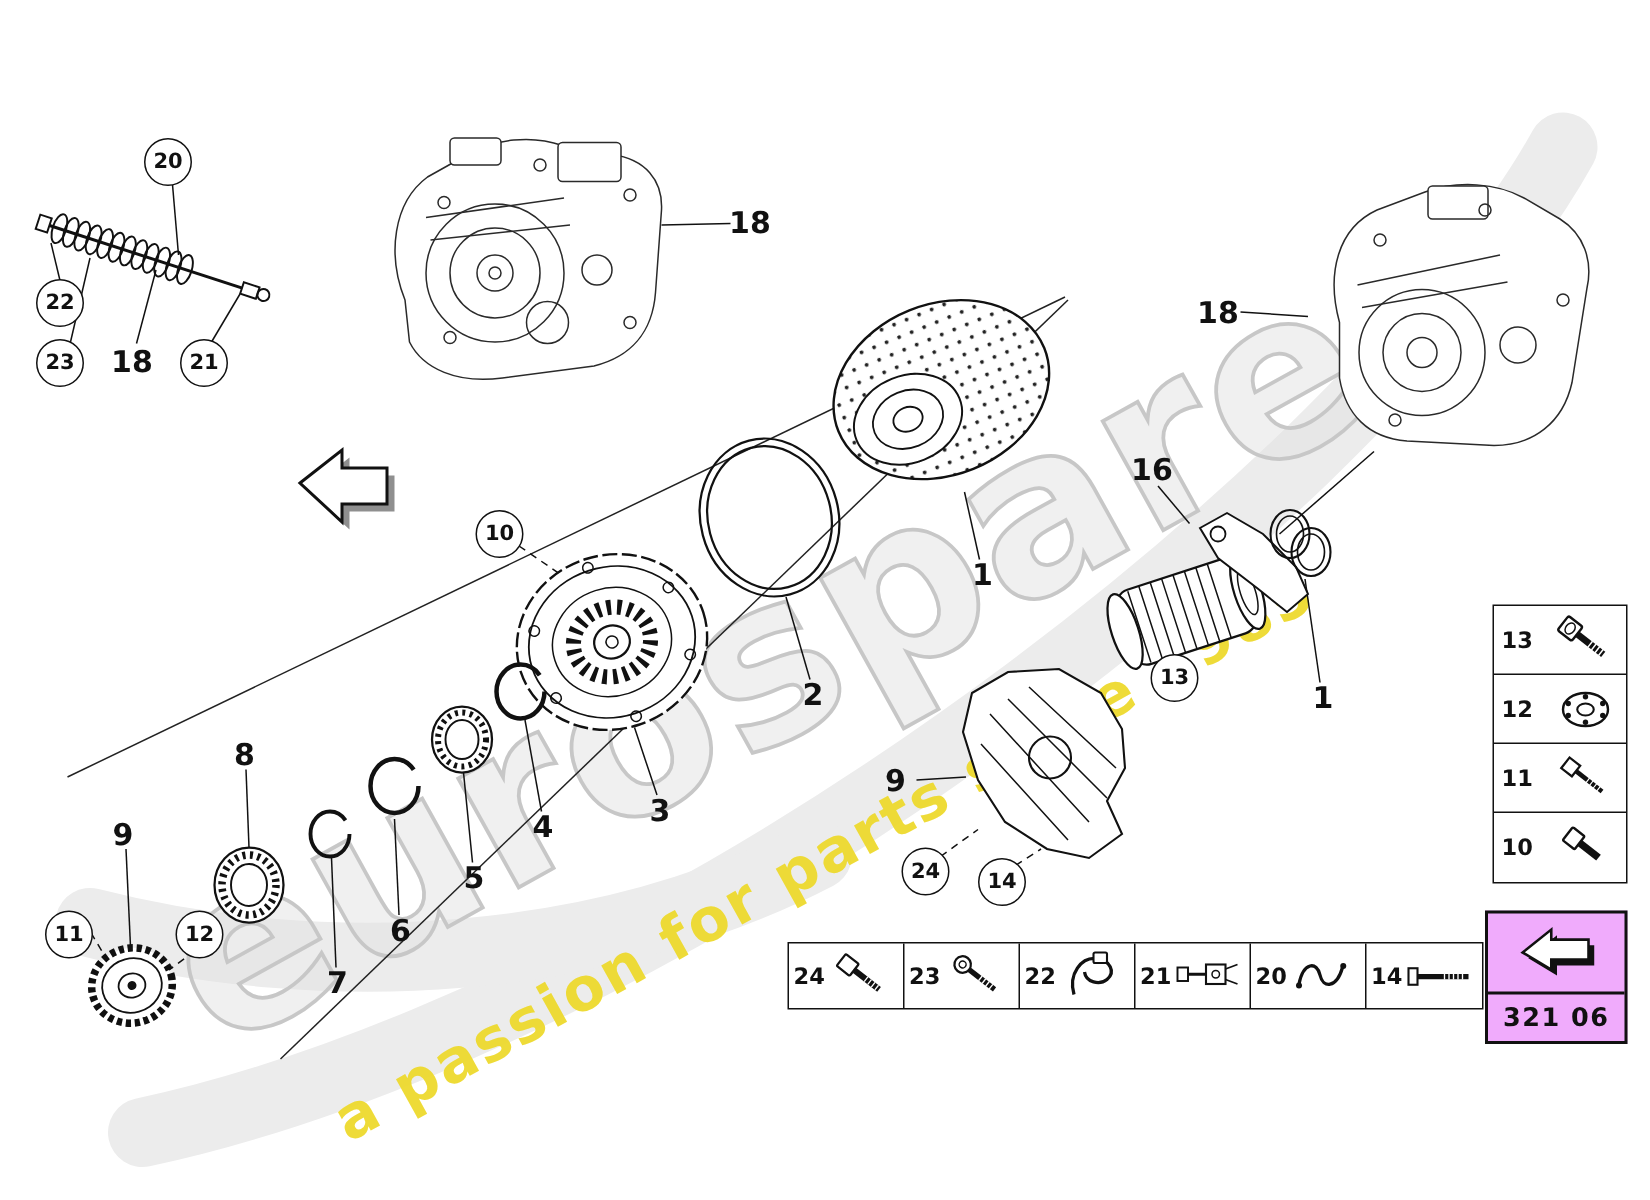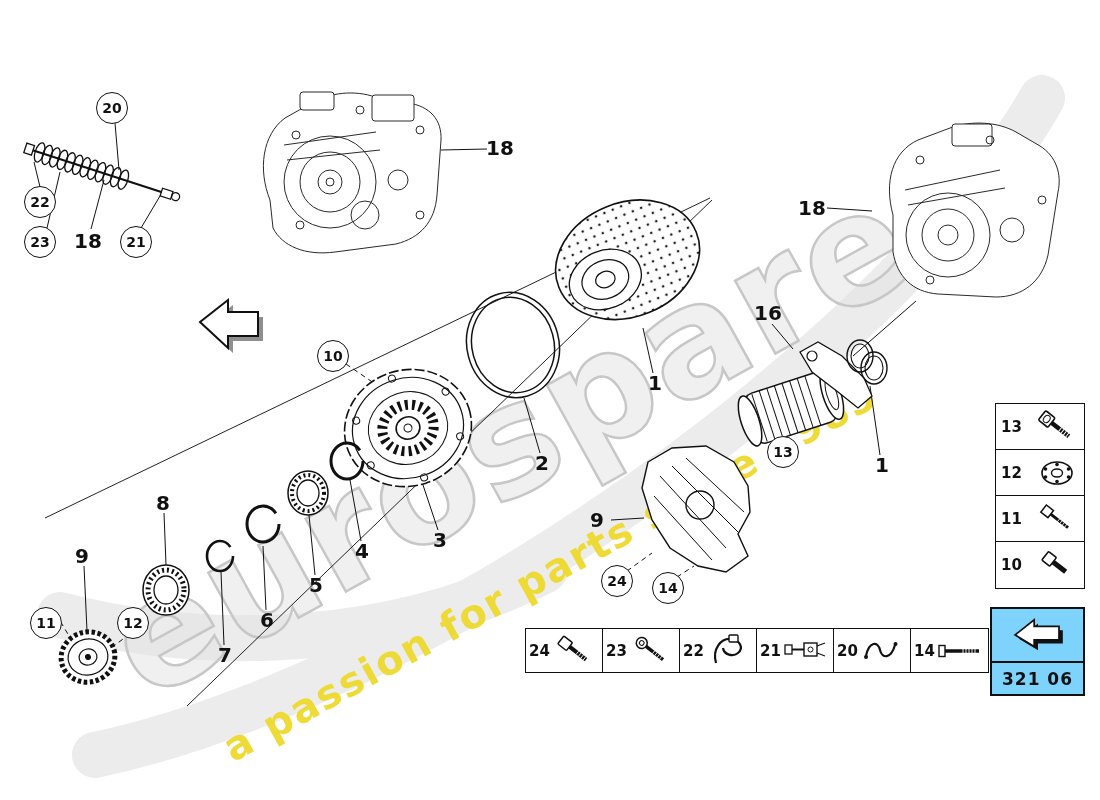--- a/index.html
+++ b/index.html
@@ -37,21 +37,21 @@
   .side-table{position:absolute;left:995px;top:403px;width:90px;z-index:6;background:#fff;border:1.6px solid #111;box-sizing:border-box;}
   .side-row{height:46px;border-bottom:1.6px solid #111;display:flex;align-items:center;justify-content:space-between;padding:0 5px;box-sizing:border-box;cursor:pointer;}
   .side-row:last-child{border-bottom:none;}
   .side-num{font-size:15px;font-weight:700;}
   .bottom-table{position:absolute;left:525px;top:628px;height:45px;display:flex;z-index:6;background:#fff;border:1.6px solid #111;box-sizing:border-box;}
   .bcell{width:77px;border-right:1.6px solid #111;display:flex;align-items:center;padding:0 3px;box-sizing:border-box;gap:1px;cursor:pointer;}
   .bcell:last-child{border-right:none;}
   .bnum{font-size:15px;font-weight:700;}
   .icon{display:block;flex:0 0 auto;}
   
-  .code-box{position:absolute;left:990px;top:607px;width:95px;z-index:6;background:#7dd3fc;border:2px solid #111;box-sizing:border-box;}
+  .code-box{position:absolute;left:990px;top:607px;width:95px;z-index:6;background:#f0abfc;border:2px solid #111;box-sizing:border-box;}
   .code-arrow{height:52px;border-bottom:2px solid #111;display:flex;align-items:center;justify-content:center;}
   .code-text{height:31px;display:flex;align-items:center;justify-content:center;font-size:17px;font-weight:700;letter-spacing:1px;}
 </style>
 </head>
 <body>
 
 <div id="stage">
 
   <svg class="wm-svg" width="1100" height="800" viewBox="0 0 1100 800">
     <g fill="none" stroke="#ececec" stroke-width="46" stroke-linecap="round">

